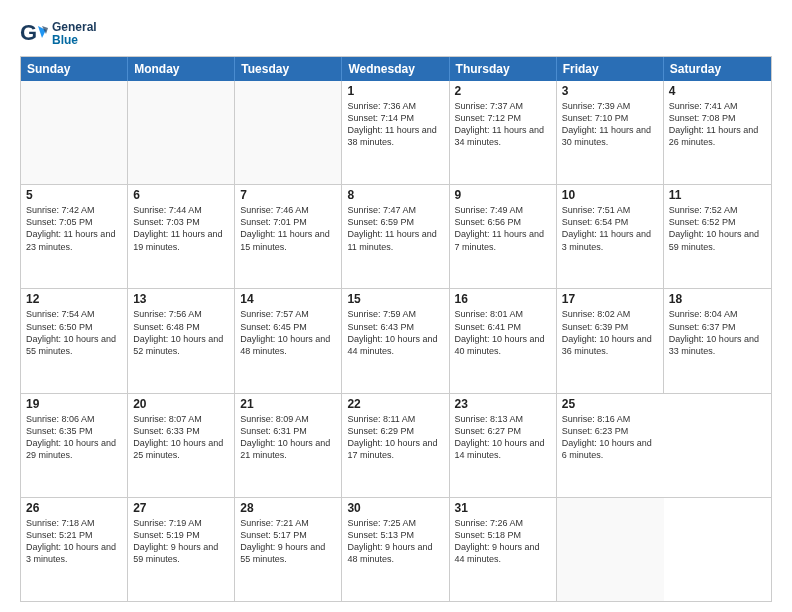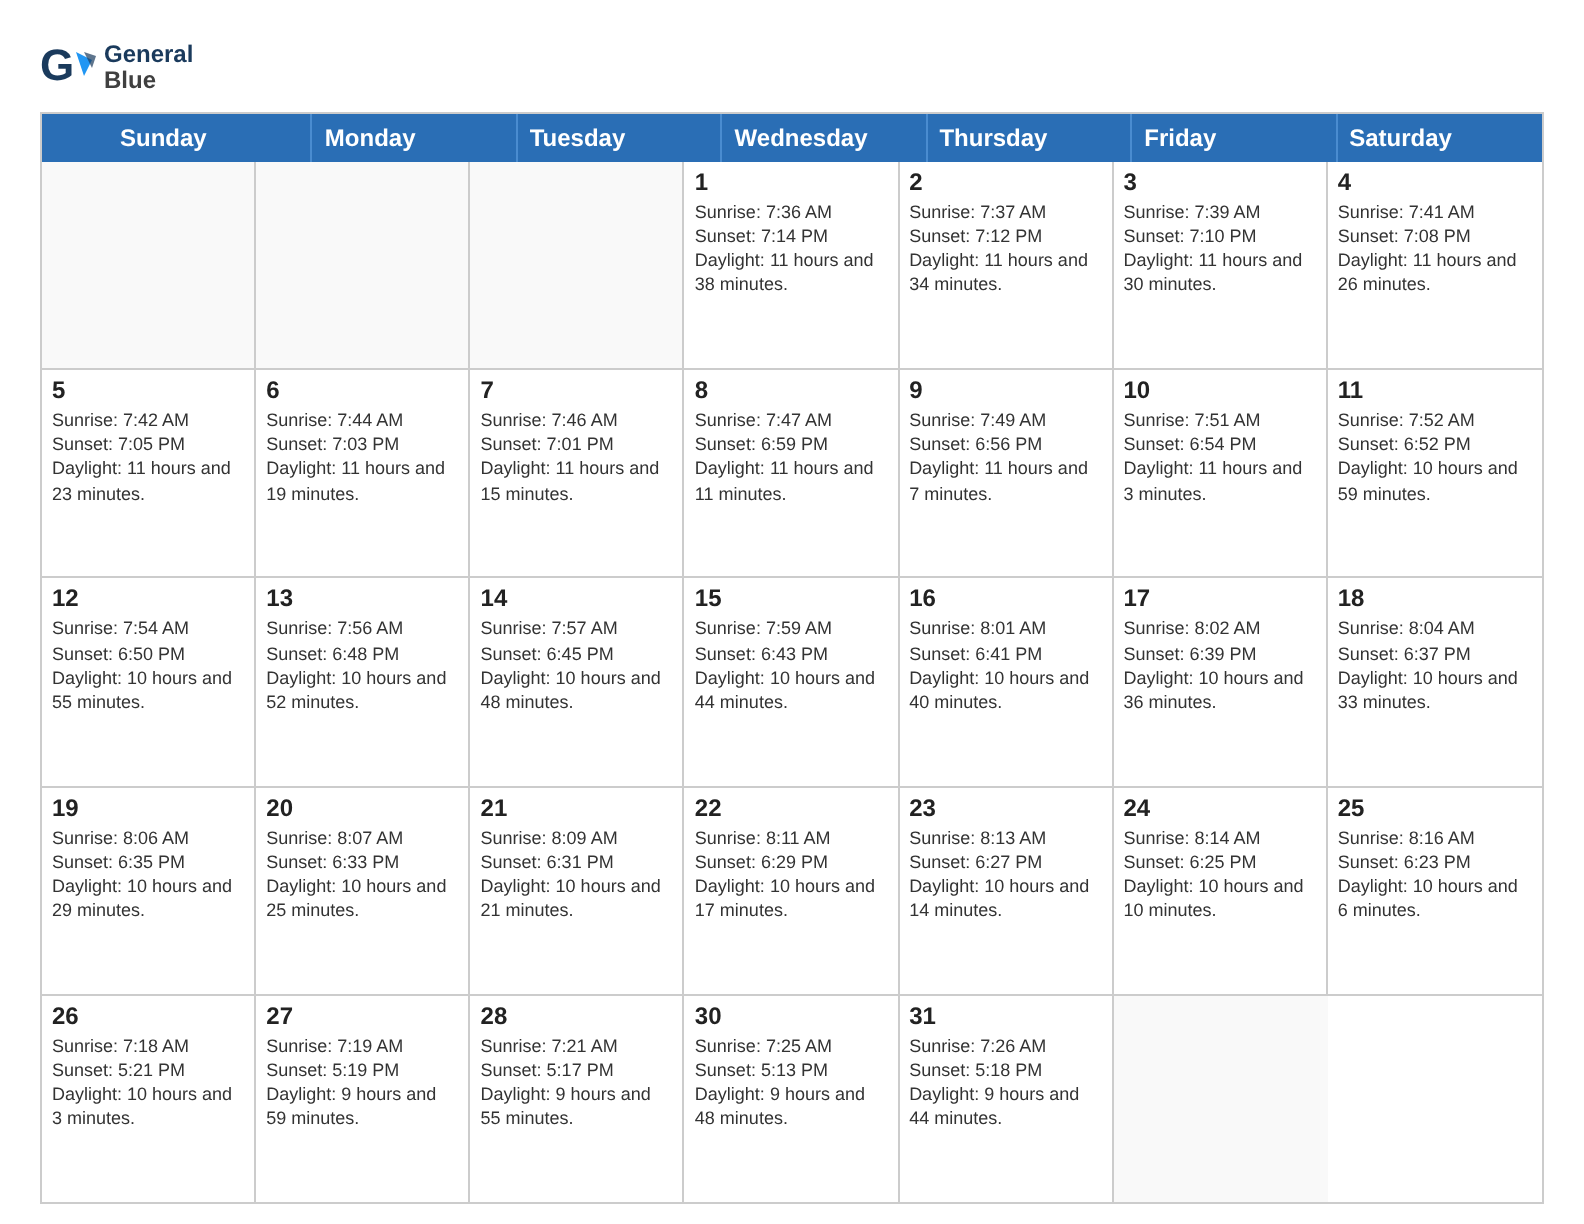--- a/index.html
+++ b/index.html
@@ -58,21 +58,20 @@
     .calendar {
       flex: 1;
       border: 1px solid #ccc;
       display: flex;
       flex-direction: column;
     }
     .cal-header-row {
       display: grid;
       grid-template-columns: repeat(7, 1fr);
       background: #2a6eb5;
-      padding-left: 33px;
     }
     .cal-header-cell {
       color: #fff;
       font-size: 12px;
       font-weight: bold;
       padding: 5px 6px;
       text-align: left;
       border-right: 1px solid #4a8cd0;
     }
     .cal-header-cell:last-child { border-right: none; }
@@ -114,21 +113,21 @@
 <body>
 
 <div class="page">
   <div class="header">
     <div class="logo">
       <svg class="logo-icon" viewBox="0 0 28 28">
         <text x="0" y="20" font-size="22" font-weight="bold" fill="#1a3a5c">G</text>
         <polygon points="18,6 26,10 22,18" fill="#2196f3"></polygon>
         <polygon points="22,6 28,8 26,14" fill="#1a3a5c" opacity="0.7"></polygon>
       </svg>
-      <div class="logo-text">General<br><span style="color:#404040">Blue</span></div>
+      <div class="logo-text">General<br><span style="color:#0369a1">Blue</span></div>
     </div>
     <div class="title-block">
       <div class="month-title"></div>
       <div class="location-title"></div>
     </div>
   </div>
 
   <div class="calendar">
     <div class="cal-header-row">
     <div class="cal-header-cell">Sunday</div>
@@ -305,27 +304,20 @@
 and 17 minutes.</div>
           </div>
           <div class="cal-cell">
             <div class="day-num">23</div>
             <div class="cell-info">Sunrise: 8:13 AM
 Sunset: 6:27 PM
 Daylight: 10 hours
 and 14 minutes.</div>
           </div>
           <div class="cal-cell">
-            <div class="day-num">24</div>
-            <div class="cell-info">Sunrise: 8:14 AM
-Sunset: 6:25 PM
-Daylight: 10 hours
-and 10 minutes.</div>
-          </div>
-          <div class="cal-cell">
             <div class="day-num">25</div>
             <div class="cell-info">Sunrise: 8:16 AM
 Sunset: 6:23 PM
 Daylight: 10 hours
 and 6 minutes.</div>
           </div>
         </div>
         <div class="cal-row">
           <div class="cal-cell">
             <div class="day-num">26</div>

